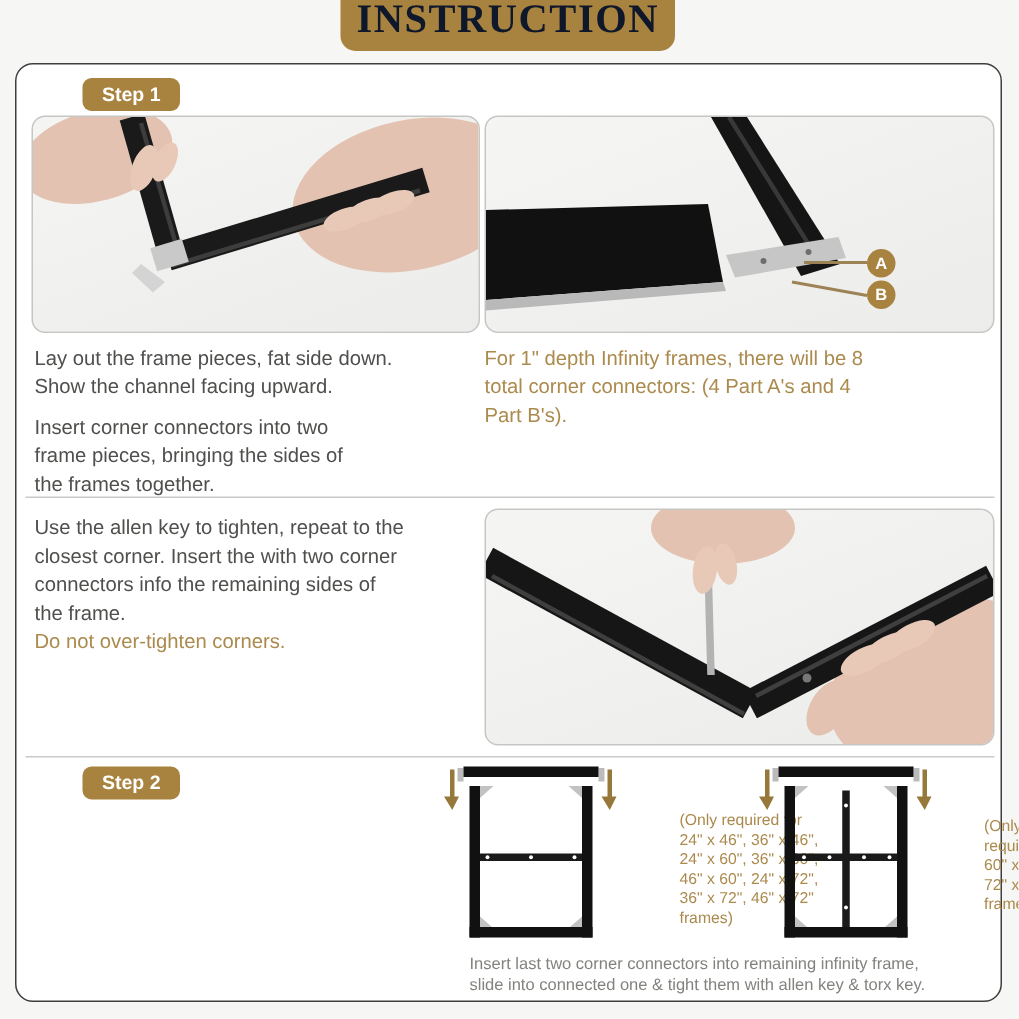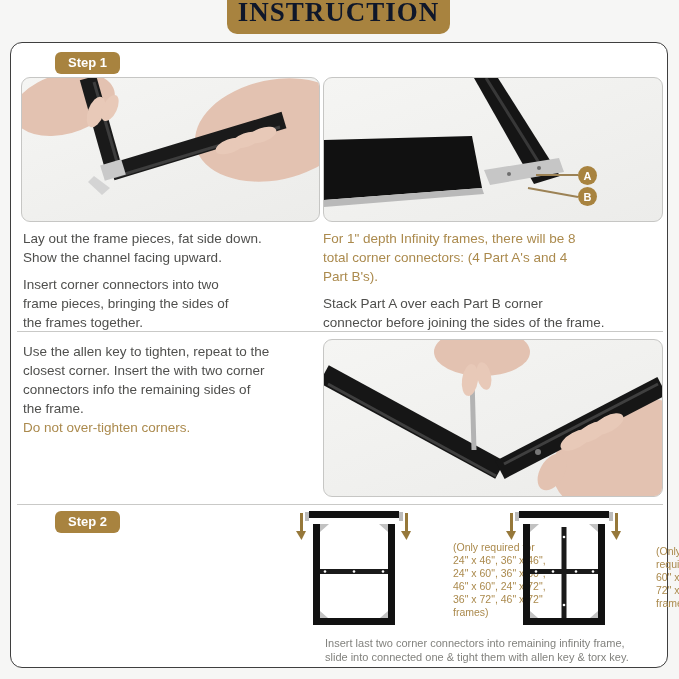--- a/index.html
+++ b/index.html
@@ -105,22 +105,20 @@
     <div class="body-text mb8">Lay out the frame pieces, fat side down.
 Show the channel facing upward.</div>
     <div class="body-text">Insert corner connectors into two
 frame pieces, bringing the sides of
 the frames together.</div>
   </div>
   <div class="abs" style="left:312px;top:186px;width:340px;">
     <div class="body-text accent-text mb8">For 1" depth Infinity frames, there will be 8
 total corner connectors: (4 Part A's and 4
 Part B's).</div>
-    <div class="body-text">Stack Part A over each Part B corner
-connector before joining the sides of the frame.</div>
   </div>
 
   <div class="abs divider" style="left:6px;top:288px;width:646px;"></div>
 
   <div class="abs" style="left:12px;top:299px;width:300px;">
     <div class="body-text">Use the allen key to tighten, repeat to the
 closest corner. Insert the with two corner
 connectors info the remaining sides of
 the frame.</div>
     <div class="body-text accent-text">Do not over-tighten corners.</div>
@@ -210,16 +208,16 @@
     <circle cx="59" cy="30" r="1.3" fill="#ffffff"></circle>
     <circle cx="59" cy="98" r="1.3" fill="#ffffff"></circle>
   </svg>
 
   <div class="abs annotation" style="left:601px;top:502px;width:55px;">(Only
 required for
 60" x 60",
 72" x 72"
 frames)</div>
 
-  <div class="abs caption" style="left:302px;top:593px;width:350px;margin-left:12px;">Insert last two corner connectors into remaining infinity frame,
+  <div class="abs caption" style="left:302px;top:593px;width:350px;">Insert last two corner connectors into remaining infinity frame,
 slide into connected one &amp; tight them with allen key &amp; torx key.</div>
 
 </div>
 
 </body></html>

